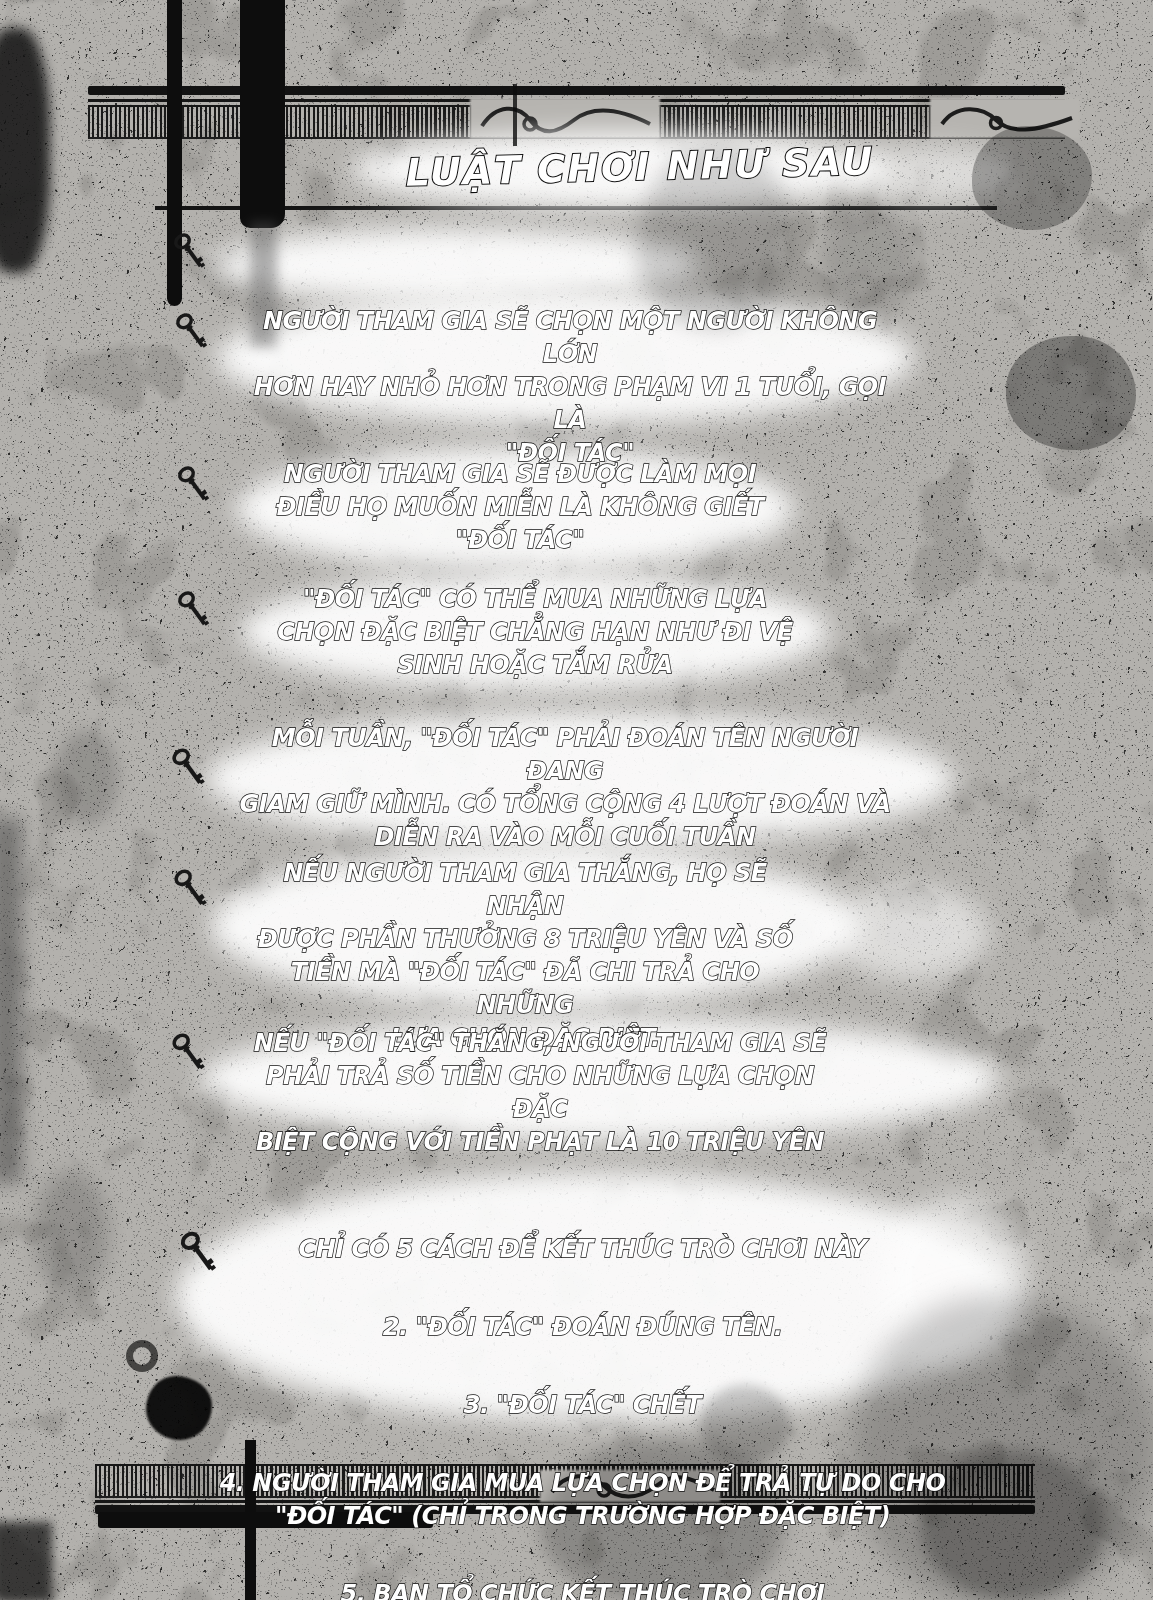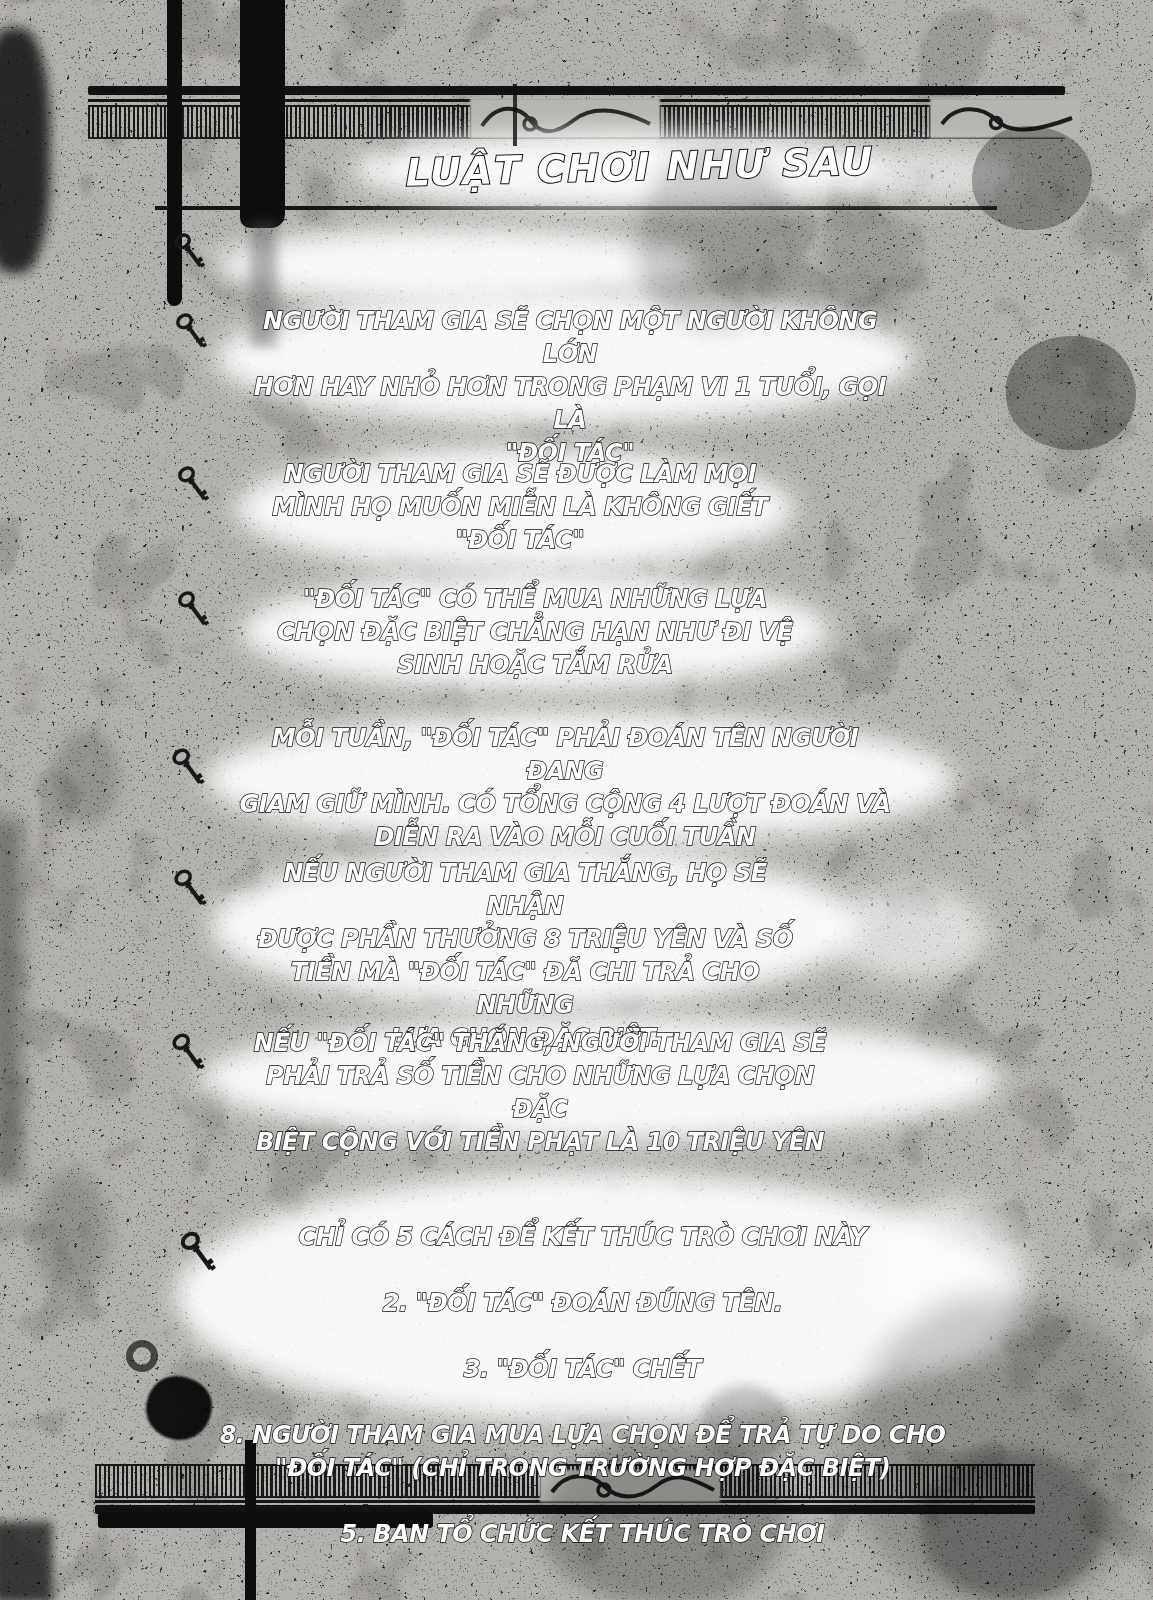--- a/index.html
+++ b/index.html
@@ -34,21 +34,21 @@
   .lettering{position:absolute;font-family:"DejaVu Sans",sans-serif;font-weight:bold;font-style:italic;
     color:#ffffff;-webkit-text-stroke:1.4px #0e0e0e;paint-order:stroke fill;
     text-align:center;white-space:pre-line;z-index:6;letter-spacing:-0.5px;}
   .rule-text{font-size:24px;line-height:33px;}
   .title-text{font-size:38px;line-height:46px;letter-spacing:2px;-webkit-text-stroke:2px #0d0d0d;transform:rotate(-1.4deg);}
   .underline{position:absolute;background:#141414;z-index:2;}
 
   .key-wrap{position:absolute;z-index:6;}
   .key-wrap svg{display:block;width:100%;height:100%;}
 
-  .final-item{min-height:33px;}
+  .final-item{min-height:33px;margin-top:12px;}
 </style>
 </head>
 <body>
 
 <div class="page">
 
   <svg class="tex" width="1153" height="1600" viewBox="0 0 1153 1600" aria-hidden="true">
     <defs>
       <filter id="fMottle" x="0" y="0" width="100%" height="100%">
         <feTurbulence type="fractalNoise" baseFrequency="0.012" numOctaves="3" seed="19" stitchTiles="stitch" result="t"></feTurbulence>
@@ -167,21 +167,21 @@
     <svg viewBox="0 0 48 48">
         <g transform="rotate(-36 24 24)" stroke="#181818" fill="none">
           <ellipse cx="24" cy="9" rx="7.5" ry="6" stroke-width="3.6"></ellipse>
           <path d="M24 15 L24 41" stroke-width="4.2"></path>
           <path d="M20.5 18.5 L27.5 17.5" stroke-width="2.6"></path>
           <path d="M24 33 h6 v4.5 h-6 z M24 39.5 h4.5 v3.5 h-4.5 z" fill="#181818" stroke="none"></path>
         </g>
       </svg>
   </div>
   <div class="lettering rule-text" style="left:255px;top:458px;width:530px;">NGƯỜI THAM GIA SẼ ĐƯỢC LÀM MỌI
-MÌNH HỌ MUỐN MIỄN LÀ KHÔNG GIẾT
+ĐIỀU HỌ MUỐN MIỄN LÀ KHÔNG GIẾT
 "ĐỐI TÁC"</div>
 
   <div class="key-wrap" style="left:172px;top:588px;width:46px;height:46px;">
     <svg viewBox="0 0 48 48">
         <g transform="rotate(-36 24 24)" stroke="#181818" fill="none">
           <ellipse cx="24" cy="9" rx="7.5" ry="6" stroke-width="3.6"></ellipse>
           <path d="M24 15 L24 41" stroke-width="4.2"></path>
           <path d="M20.5 18.5 L27.5 17.5" stroke-width="2.6"></path>
           <path d="M24 33 h6 v4.5 h-6 z M24 39.5 h4.5 v3.5 h-4.5 z" fill="#181818" stroke="none"></path>
         </g>
@@ -241,17 +241,17 @@
           <path d="M24 15 L24 41" stroke-width="4.2"></path>
           <path d="M20.5 18.5 L27.5 17.5" stroke-width="2.6"></path>
           <path d="M24 33 h6 v4.5 h-6 z M24 39.5 h4.5 v3.5 h-4.5 z" fill="#181818" stroke="none"></path>
         </g>
       </svg>
   </div>
   <div class="lettering rule-text" style="left:195px;top:1188px;width:775px;">
     <div class="final-item">CHỈ CÓ 5 CÁCH ĐỂ KẾT THÚC TRÒ CHƠI NÀY</div>
     <div class="final-item">2. "ĐỐI TÁC" ĐOÁN ĐÚNG TÊN.</div>
     <div class="final-item">3. "ĐỐI TÁC" CHẾT</div>
-    <div class="final-item">8. NGƯỜI THAM GIA MUA LỰA CHỌN ĐỂ TRẢ TỰ DO CHO "ĐỐI TÁC" (CHỈ TRONG TRƯỜNG HỢP ĐẶC BIỆT)</div>
+    <div class="final-item">4. NGƯỜI THAM GIA MUA LỰA CHỌN ĐỂ TRẢ TỰ DO CHO "ĐỐI TÁC" (CHỈ TRONG TRƯỜNG HỢP ĐẶC BIỆT)</div>
     <div class="final-item">5. BAN TỔ CHỨC KẾT THÚC TRÒ CHƠI</div>
   </div>
 
 </div>
 
 </body></html>

